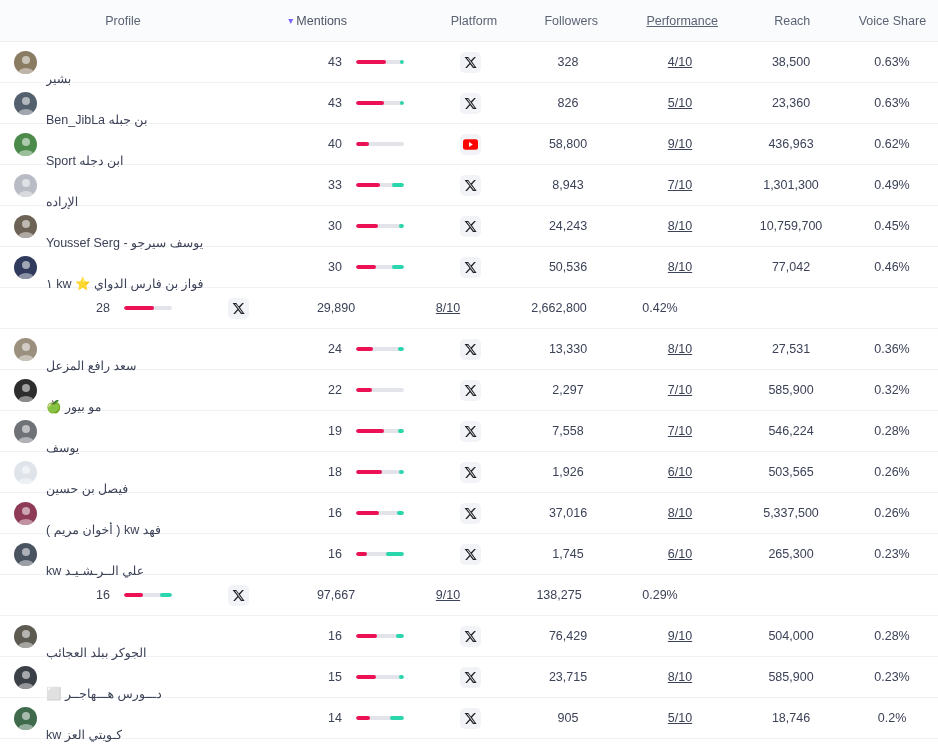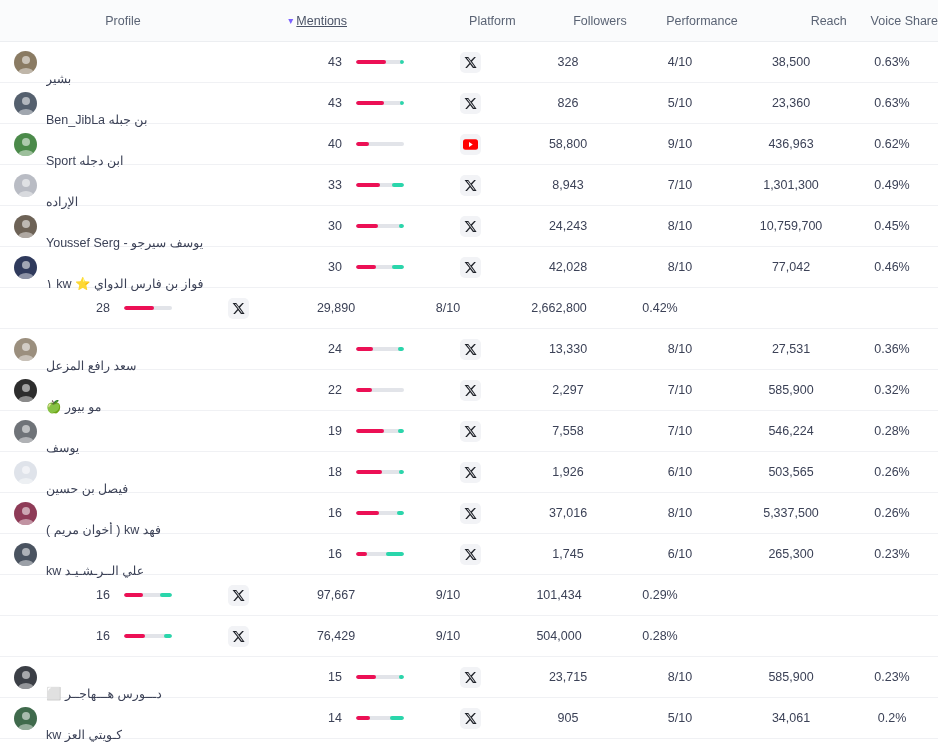--- a/index.html
+++ b/index.html
@@ -25,43 +25,42 @@
     display: flex;
     align-items: center;
     height: 42px;
     background: #fafbfc;
     border-bottom: 1px solid #eceef1;
     box-sizing: border-box;
   }
   .thead .th {
     font-size: 12.5px;
     color: #5b6475;
-    text-align: right;
+    text-align: center;
     font-weight: 400;
     white-space: nowrap;
     overflow: hidden;
   }
   .th.sorted {
     color: #4b5366;
-    text-decoration: underline;
   }
   .caret {
     display: inline-block;
     font-size: 10px;
     color: #7b61ff;
     margin-right: 3px;
     transform: translateY(-1px);
   }
   
   .c-profile   { width: 232px; text-align: left; padding-left: 8px; }
   .c-mentions  { width: 110px; }
   .c-bar       { width: 86px; }
   .c-platform  { width: 84px; }
   .c-followers { width: 112px; }
-  .c-perf      { width: 112px; }
+  .c-perf      { width: 112px; text-decoration: underline; }
   .c-reach     { width: 110px; }
   .c-voice     { width: 92px; }
 
   .thead .c-profile { text-align: center; }
   .thead .c-mentions { text-align: right; padding-right: 0; }
   .thead .c-bar { text-align: left; }
 
   
   .row {
     display: flex;
@@ -328,21 +327,21 @@
             <span class="bar-fill2" style="width:24%"></span>
           </span>
         </div>
         <div class="cell c-platform platform-cell">
           <span class="pf-icon">
             <svg width="13" height="13" viewBox="0 0 24 24">
               <path fill="#20232a" d="M18.9 2H22l-7.3 8.3L23.3 22h-6.7l-5.2-6.8L5.4 22H2.3l7.8-8.9L1 2h6.9l4.7 6.2L18.9 2zm-1.1 18h1.7L7.3 3.7H5.5L17.8 20z"></path>
             </svg>
           </span>
         </div>
-        <div class="cell c-followers">42,028</div>
+        <div class="cell c-followers">50,536</div>
         <div class="cell c-perf">8/10</div>
         <div class="cell c-reach">77,042</div>
         <div class="cell c-voice">0.46%</div>
       </div>
       <div class="row">
         <div class="cell c-mentions mentions-cell">28</div>
         <div class="cell c-bar bar-cell">
           <span class="bar-track">
             <span class="bar-fill" style="width:62%"></span>
             <span class="bar-fill2" style="width:0%"></span>
@@ -514,24 +513,28 @@
         </div>
         <div class="cell c-platform platform-cell">
           <span class="pf-icon">
             <svg width="13" height="13" viewBox="0 0 24 24">
               <path fill="#20232a" d="M18.9 2H22l-7.3 8.3L23.3 22h-6.7l-5.2-6.8L5.4 22H2.3l7.8-8.9L1 2h6.9l4.7 6.2L18.9 2zm-1.1 18h1.7L7.3 3.7H5.5L17.8 20z"></path>
             </svg>
           </span>
         </div>
         <div class="cell c-followers">97,667</div>
         <div class="cell c-perf">9/10</div>
-        <div class="cell c-reach">101,434</div>
+        <div class="cell c-reach">138,275</div>
         <div class="cell c-voice">0.29%</div>
       </div>
       <div class="row">
+        <div class="cell c-profile profile-cell">
+          <span class="avatar" style="background:#5d5a52"></span>
+          <span class="pname">الجوكر ببلد العجائب</span>
+        </div>
         <div class="cell c-mentions mentions-cell">16</div>
         <div class="cell c-bar bar-cell">
           <span class="bar-track">
             <span class="bar-fill" style="width:44%"></span>
             <span class="bar-fill2" style="width:16%"></span>
           </span>
         </div>
         <div class="cell c-platform platform-cell">
           <span class="pf-icon">
             <svg width="13" height="13" viewBox="0 0 24 24">
@@ -582,17 +585,17 @@
         </div>
         <div class="cell c-platform platform-cell">
           <span class="pf-icon">
             <svg width="13" height="13" viewBox="0 0 24 24">
               <path fill="#20232a" d="M18.9 2H22l-7.3 8.3L23.3 22h-6.7l-5.2-6.8L5.4 22H2.3l7.8-8.9L1 2h6.9l4.7 6.2L18.9 2zm-1.1 18h1.7L7.3 3.7H5.5L17.8 20z"></path>
             </svg>
           </span>
         </div>
         <div class="cell c-followers">905</div>
         <div class="cell c-perf">5/10</div>
-        <div class="cell c-reach">34,061</div>
+        <div class="cell c-reach">18,746</div>
         <div class="cell c-voice">0.2%</div>
       </div>
     </div>
 </div>
 
 </body></html>

